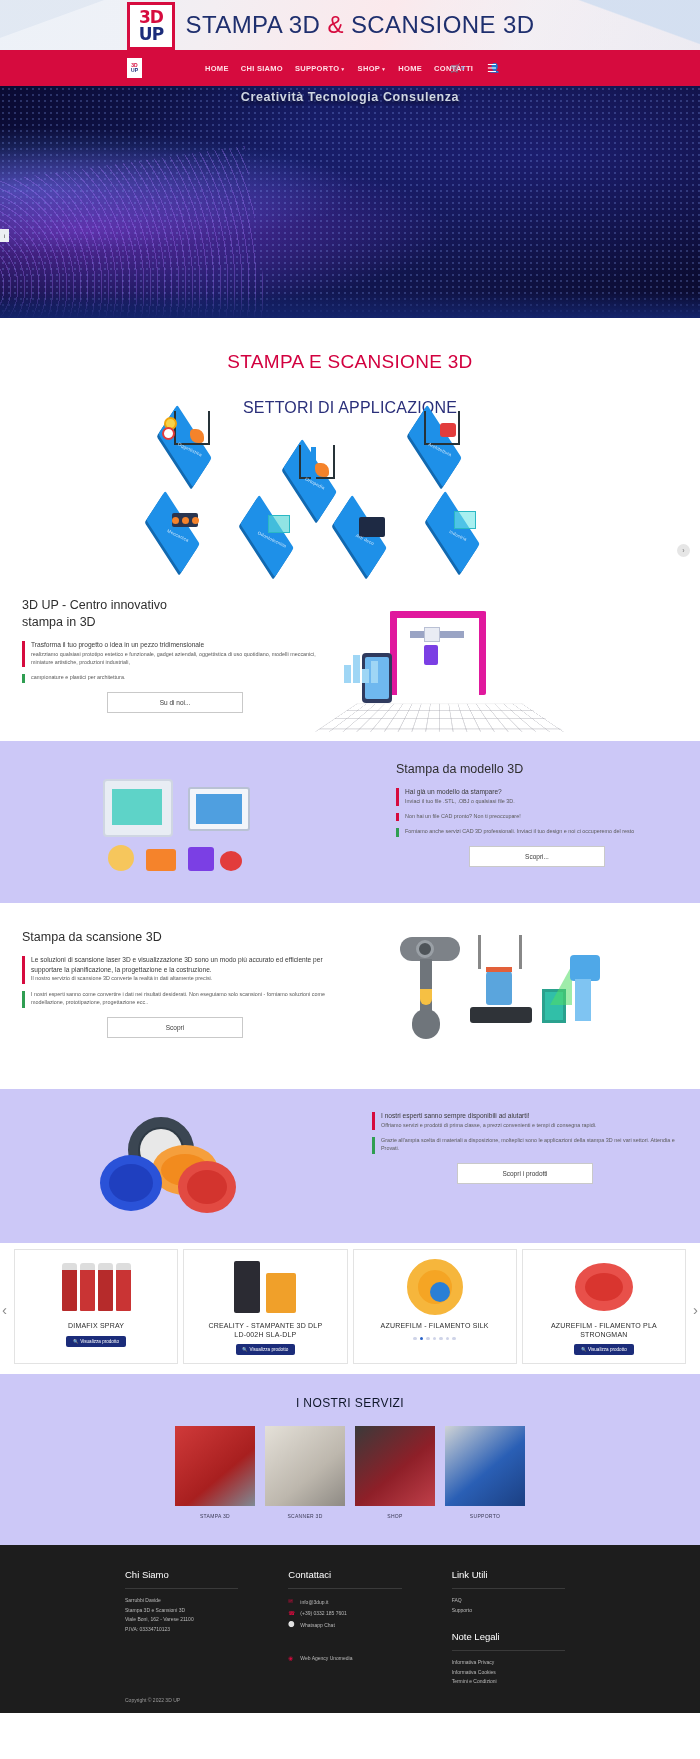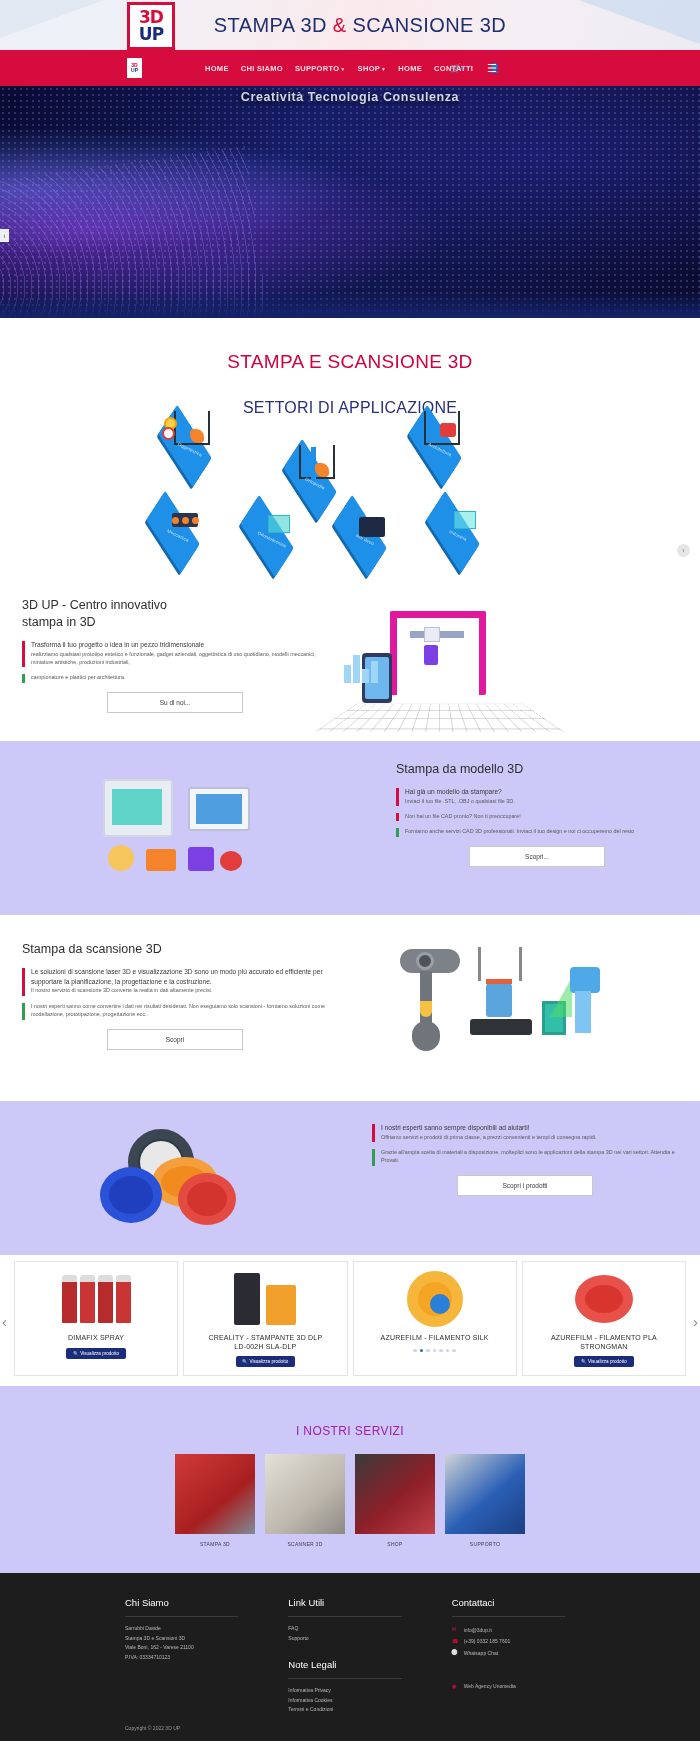--- a/index.html
+++ b/index.html
@@ -33,21 +33,21 @@
     position:absolute; left:127px; top:2px;
     width:48px; height:48px;
     border:3px solid #d60b3e; background:#ffffff;
     display:flex; flex-direction:column; align-items:center; justify-content:center;
     line-height:1; z-index:3;
   }
   .logo-3d { color:#d60b3e; font-weight:bold; font-size:17px; letter-spacing:-1px; font-family:"DejaVu Sans",sans-serif;}
   .logo-up { color:#1b2c7a; font-weight:bold; font-size:17px; letter-spacing:-1px; font-family:"DejaVu Sans",sans-serif;}
   .header-title {
     position:absolute; left:0; right:0; text-align:center;
-    font-size:20px; letter-spacing:.4px; color:#1f2f6e; z-index:2;
+    font-size:24px; letter-spacing:.4px; color:#1f2f6e; z-index:2;
     padding-left:20px;
   }
   .header-title .amp { color:#d60b3e; }
 
   
   .navbar {
     height:36px; background:#d60b3e; display:flex; align-items:center;
     position:relative;
   }
   .nav-logo {
@@ -207,21 +207,21 @@
     font-size:15px; color:#8a8a8a; cursor:pointer;
   }
   .car-arrow.left { left:2px; }
   .car-arrow.right { right:2px; }
   .car-dots { display:flex; gap:3px; justify-content:center; margin-top:6px; }
   .car-dots i { width:3.5px; height:3.5px; border-radius:50%; background:#cfd4e8; display:block; }
   .car-dots i.on { background:#2a63c9; }
 
   
   .services { background:#ccc8f7; padding:22px 0 26px; }
-  .services h3 { text-align:center; font-size:12px; color:#a21caf; font-weight:400; letter-spacing:.4px;margin-top:16px;}
+  .services h3 { text-align:center; font-size:12px; color:#0f172a; font-weight:400; letter-spacing:.4px;}
   .svc-grid { display:flex; gap:10px; justify-content:center; margin-top:16px; }
   .svc { width:80px; }
   .svc .pic { width:80px; height:80px; background:#bbb; }
   .svc .cap { text-align:center; font-size:5px; color:#3a3a55; margin-top:7px; letter-spacing:.3px;}
 
   
   .footer { background:#1d1d1d; color:#cfcfcf; padding:24px 0 10px; }
   .footer-inner { display:flex; padding:0 125px 0 125px; gap:40px; }
   .fcol { flex:1; }
   .fcol h4 { font-size:9.5px; color:#ffffff; font-weight:400; margin-bottom:8px; }
@@ -385,21 +385,21 @@
         <div class="phone-scr"></div>
       </div>
     <div class="city">
       <i style="height:18px"></i><i style="height:28px"></i><i style="height:14px"></i><i style="height:22px"></i>
     </div>
     <div class="grid-floor"></div>
   </div>
 </div>
 
 <div class="band">
-  <div class="row" style="padding:20px 0 24px;margin-left:48px;">
+  <div class="row" style="padding:20px 0 12px;margin-left:48px;">
     <div class="imgcol" style="position:relative;height:130px;">
       <div style="position:absolute;left:55px;top:18px;width:70px;height:58px;background:#e8edf4;border:2px solid #cfd6e2;border-radius:4px;"></div>
       <div style="position:absolute;left:64px;top:28px;width:50px;height:36px;background:#5ed3c8;"></div>
       <div style="position:absolute;left:140px;top:26px;width:62px;height:44px;background:#f2f5fa;border:2px solid #b9c2d4;border-radius:3px;"></div>
       <div style="position:absolute;left:148px;top:33px;width:46px;height:30px;background:#4f9fe0;"></div>
       <div style="position:absolute;left:60px;top:84px;width:26px;height:26px;border-radius:50%;background:#f6c65c;"></div>
       <div style="position:absolute;left:98px;top:88px;width:30px;height:22px;background:#f5832b;border-radius:3px;"></div>
       <div style="position:absolute;left:140px;top:86px;width:26px;height:24px;background:#7b3fe4;border-radius:3px;"></div>
       <div style="position:absolute;left:172px;top:90px;width:22px;height:20px;background:#e23c3c;border-radius:50%;"></div>
     </div>
@@ -569,47 +569,47 @@
     <div class="fcol">
       <h4>Chi Siamo</h4>
       <div class="rule"></div>
       <p>Sarrubbi Davide</p>
       <p>Stampa 3D e Scansioni 3D</p>
       <p>Viale Bonì, 162 - Varese 21100</p>
       <p>P.IVA: 03334710123</p>
     </div>
 
     <div class="fcol">
+      <h4>Contattaci</h4>
+      <div class="rule"></div>
+      <div class="fcontact">
+        <span class="ic">✉</span>
+        <span>info@3dup.it</span>
+      </div>
+      <div class="fcontact">
+        <span class="ic">☎</span>
+        <span>(+39) 0332 185 7601</span>
+      </div>
+      <div class="fcontact">
+        <span class="ic">⚪</span>
+        <span>Whatsapp Chat</span>
+      </div>
+      <div class="fcontact" style="margin-top:22px;">
+        <span class="ic">◉</span>
+        <span class="webagency">Web Agency Unomedia</span>
+      </div>
+    </div>
+
+    <div class="fcol">
       <h4>Link Utili</h4>
       <div class="rule"></div>
       <a>FAQ</a>
       <a>Supporto</a>
       <h4 class="mt">Note Legali</h4>
       <div class="rule"></div>
       <a>Informativa Privacy</a>
       <a>Informativa Cookies</a>
       <a>Termini e Condizioni</a>
     </div>
 
-    <div class="fcol">
-      <h4>Contattaci</h4>
-      <div class="rule"></div>
-      <div class="fcontact">
-        <span class="ic">✉</span>
-        <span>info@3dup.it</span>
-      </div>
-      <div class="fcontact">
-        <span class="ic">☎</span>
-        <span>(+39) 0332 185 7601</span>
-      </div>
-      <div class="fcontact">
-        <span class="ic">⚪</span>
-        <span>Whatsapp Chat</span>
-      </div>
-      <div class="fcontact" style="margin-top:22px;">
-        <span class="ic">◉</span>
-        <span class="webagency">Web Agency Unomedia</span>
-      </div>
-    </div>
-
   </div>
   <div class="copyright">Copyright © 2022 3D UP</div>
 </div>
 
 </body></html>

